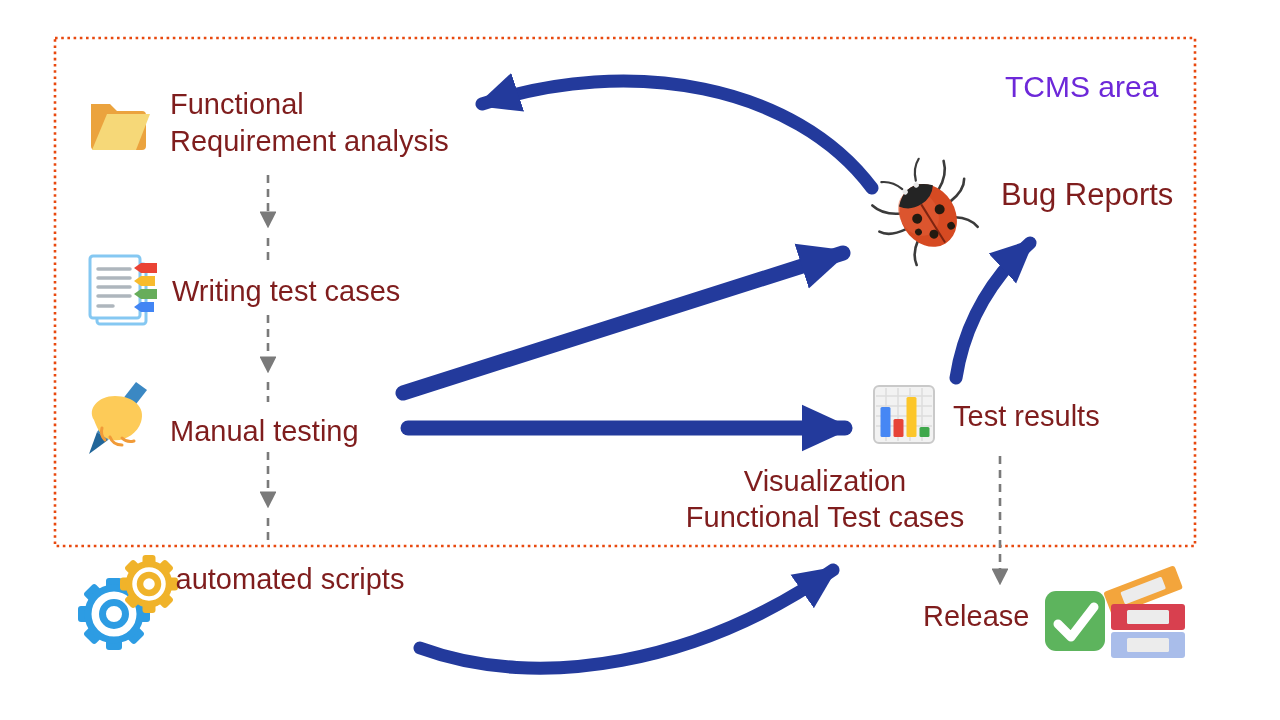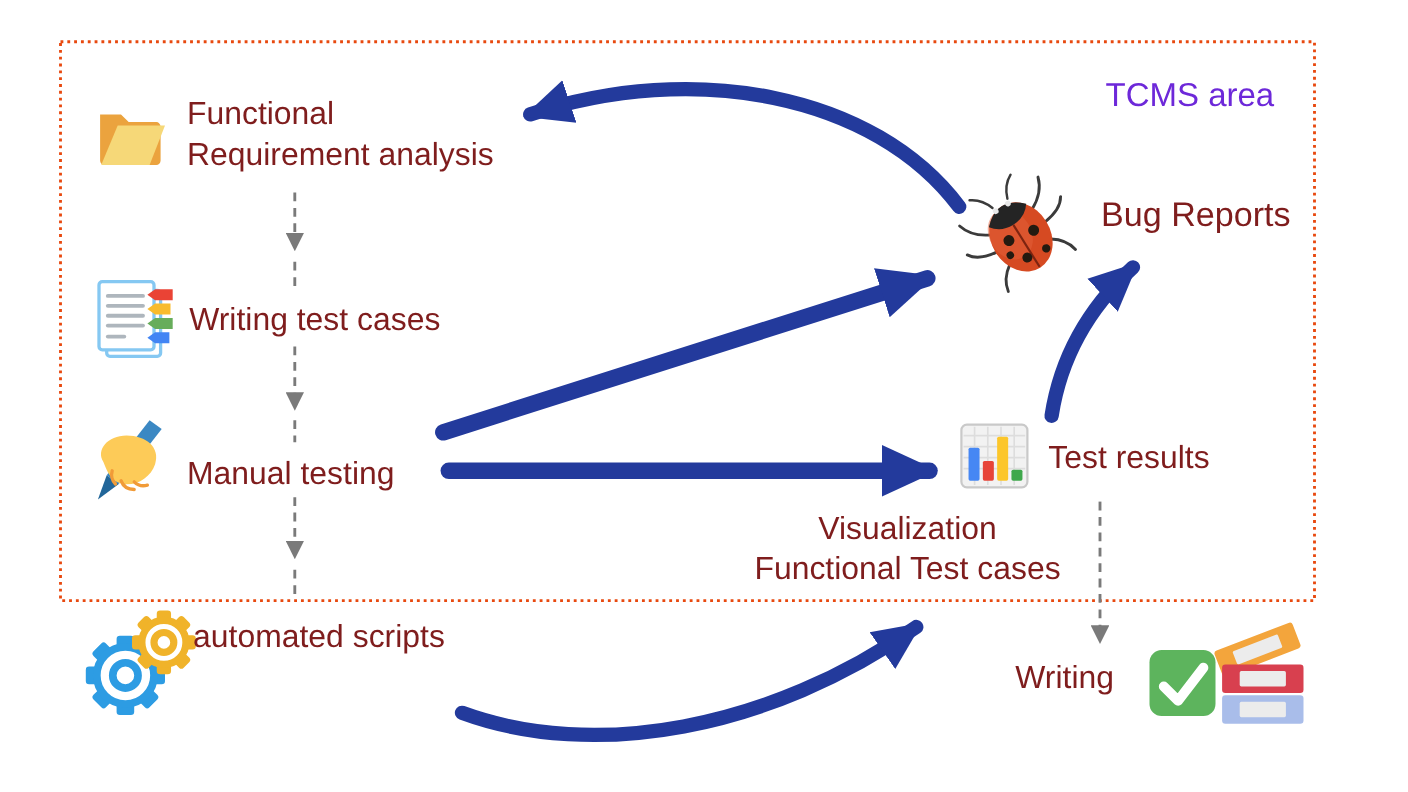--- a/index.html
+++ b/index.html
@@ -163,21 +163,21 @@
     <rect x="34.5" y="14" width="10" height="40" rx="1.5" fill="#fcc62a"></rect>
     <rect x="47.5" y="44" width="10" height="10" rx="1.5" fill="#3fa84c"></rect>
   </svg>
   <div class="label" style="left:953px;top:398px;">Test results</div>
 
   <div class="label center" style="left:645px;top:463px;width:360px;">
     <div>Visualization</div>
     <div>Functional Test cases</div>
   </div>
 
-  <div class="label" style="left:923px;top:598px;">Writing</div>
+  <div class="label" style="left:923px;top:598px;">Release</div>
   <svg class="icon" style="left:1043px;top:589px;" width="64" height="64" viewBox="0 0 64 64">
     <rect x="2" y="2" width="60" height="60" rx="11" fill="#5db45d"></rect>
     <path d="M15 35 L28 48 L51 18" stroke="#ffffff" stroke-width="9" fill="none" stroke-linecap="round" stroke-linejoin="round"></path>
   </svg>
   <svg class="icon" style="left:1103px;top:556px;" width="94" height="108" viewBox="0 0 94 108">
     <g transform="rotate(-21 40 34)">
       <rect x="2" y="22" width="76" height="25" rx="3" fill="#f3a53c"></rect>
       <rect x="18" y="28" width="44" height="13" rx="1.5" fill="#ececec"></rect>
     </g>
     <rect x="8" y="48" width="74" height="26" rx="3" fill="#d8404f"></rect>

